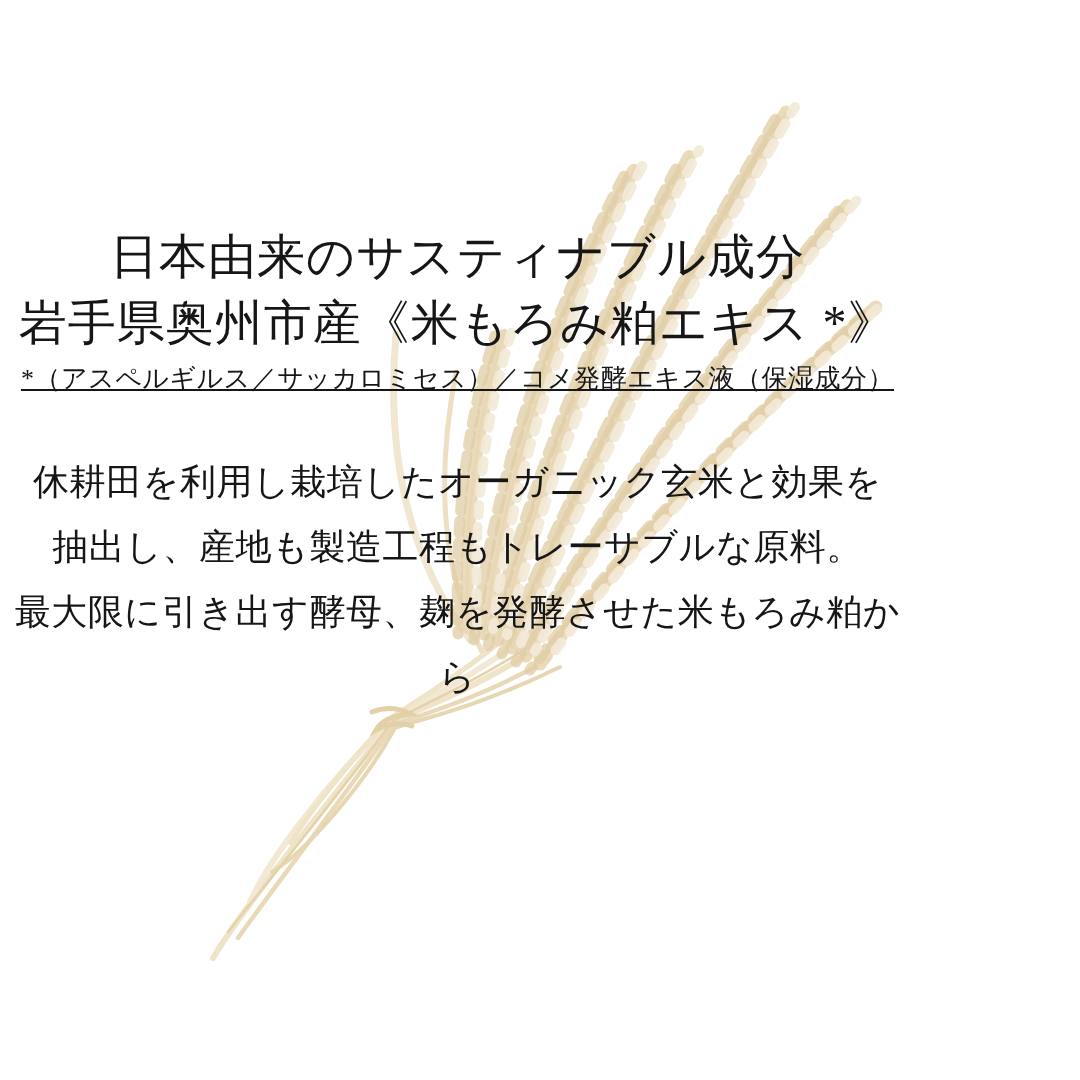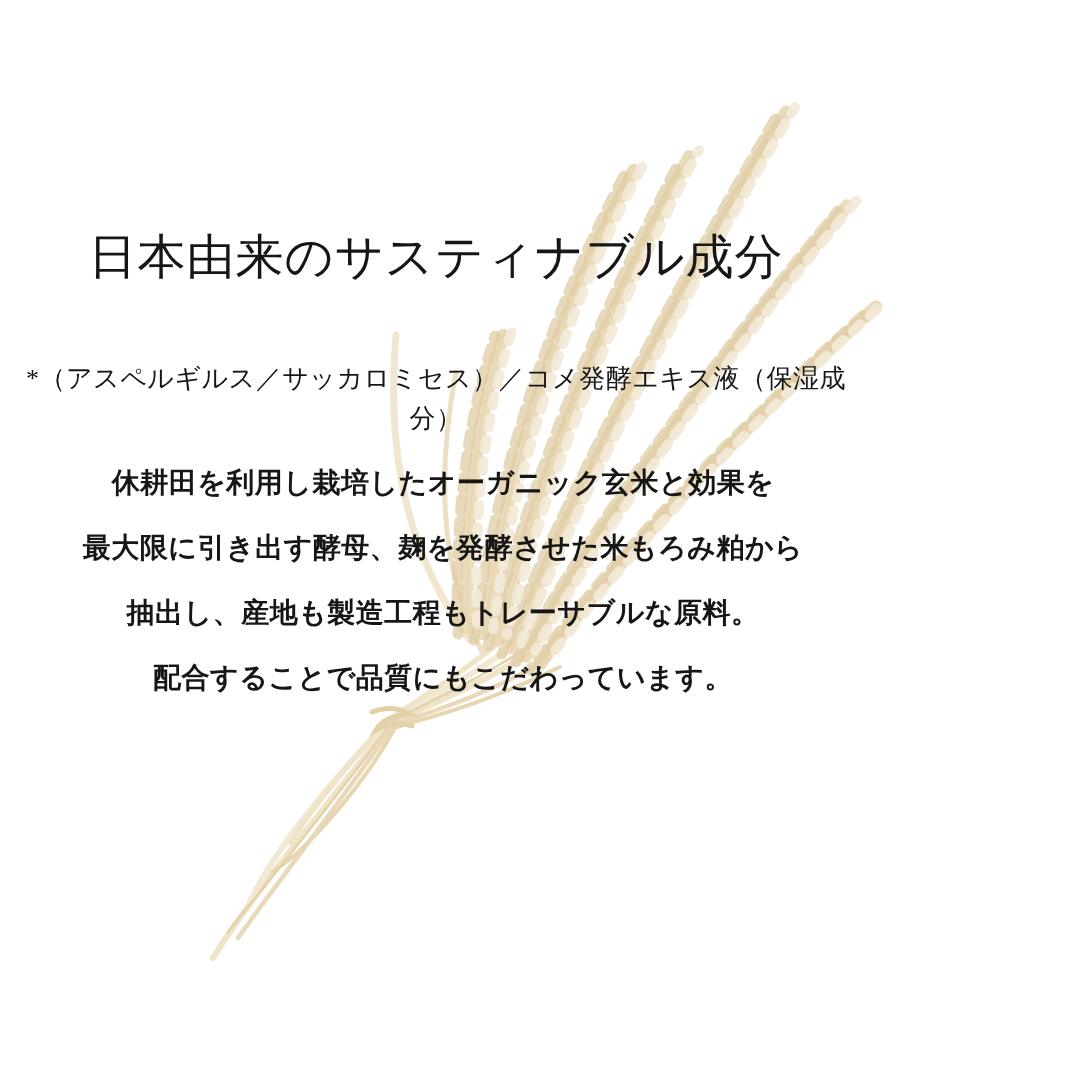--- a/index.html
+++ b/index.html
@@ -24,51 +24,52 @@
     z-index: 0;
   }
   .text-layer {
     position: absolute;
     top: 0;
     left: 0;
     width: 872px;
     height: 1080px;
     z-index: 1;
     text-align: center;
+    padding-left: 43px;
   }
   .heading {
     position: absolute;
     top: 224px;
     left: 0;
     width: 100%;
     font-size: 48px;
     line-height: 66px;
     letter-spacing: 1px;
     font-weight: 400;
   }
   .ingredient-note {
     position: absolute;
     top: 359px;
     left: 0;
     width: 100%;
     font-size: 26px;
     line-height: 40px;
     letter-spacing: 0.5px;
     font-weight: 400;
+    text-decoration: underline;
   }
   .body-text {
     position: absolute;
     top: 450px;
     left: 0;
     width: 100%;
-    font-size: 28px;
+    font-size: 36px;
     line-height: 65px;
     letter-spacing: 0.5px;
-    font-weight: 700;
-    margin-left: 7px;
+    font-weight: 400;
   }
 </style>
 </head>
 <body>
 
 <div class="canvas">
 
   <svg class="illustration" viewBox="0 0 1080 1080" xmlns="http://www.w3.org/2000/svg" aria-hidden="true">
     <g fill="none" stroke-linecap="round">
 
@@ -115,25 +116,25 @@
       <path d="M540 664 Q 662 500 878 305" stroke-dasharray="10 13" stroke-dashoffset="12"></path>
       <path d="M484 634 Q 515 395 635 168" stroke-dasharray="11 12" stroke-dashoffset="5"></path>
       <path d="M468 628 Q 462 460 505 330" stroke-dasharray="10 12" stroke-dashoffset="2"></path>
     </g>
   </svg>
 
   <div class="text-layer">
 
     <div class="heading">
       <div>日本由来のサスティナブル成分</div>
+      <div>岩手県奥州市産《米もろみ粕エキス *》</div>
     </div>
 
     <div class="ingredient-note">*（アスペルギルス／サッカロミセス）／コメ発酵エキス液（保湿成分）</div>
 
     <div class="body-text">
       <div>休耕田を利用し栽培したオーガニック玄米と効果を</div>
+      <div>抽出し、産地も製造工程もトレーサブルな原料。</div>
       <div>最大限に引き出す酵母、麹を発酵させた米もろみ粕から</div>
-      <div>抽出し、産地も製造工程もトレーサブルな原料。</div>
-      <div>配合することで品質にもこだわっています。</div>
     </div>
 
   </div>
 </div>
 
 </body></html>

